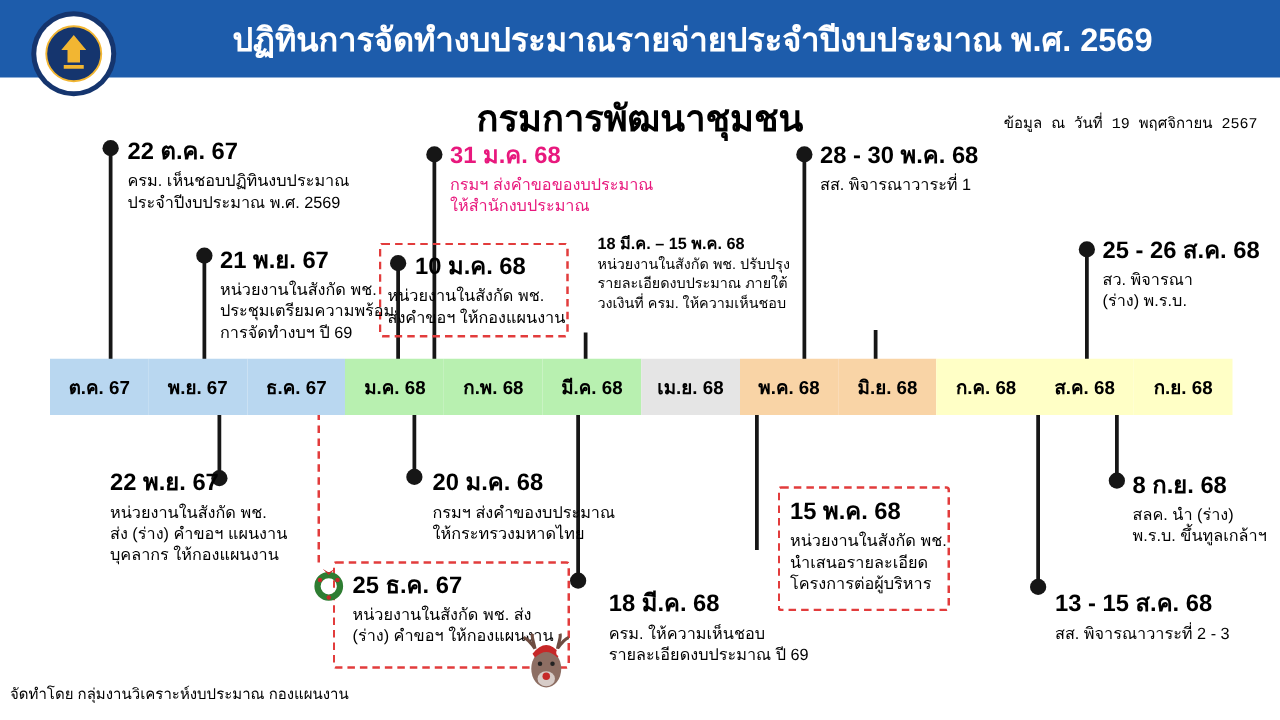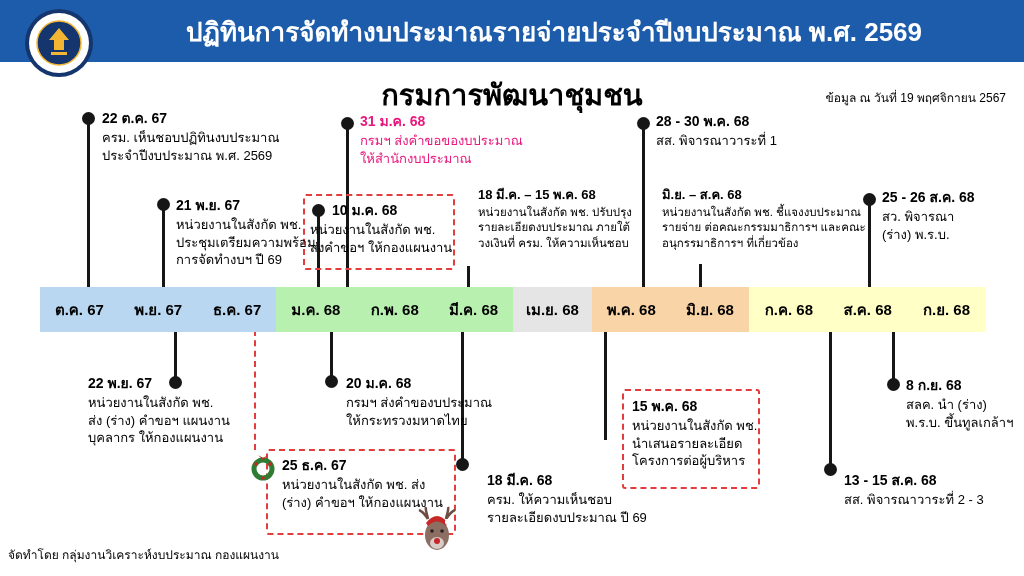--- a/index.html
+++ b/index.html
@@ -6,34 +6,34 @@
   html,body { background:#9a9a9a; }
   body { font-family:"Liberation Sans","DejaVu Sans",sans-serif; }
   #screen { position:relative; width:1024px; height:576px; background:#ffffff; overflow:hidden; }
 
   .header-band { position:absolute; left:0; top:0; width:100%; height:62px;
                  display:flex; align-items:center; justify-content:center; z-index:5; }
   .header-title { color:#ffffff; font-size:26px; font-weight:bold; padding-left:84px; white-space:nowrap; }
   .logo { position:absolute; left:24px; top:8px; width:70px; height:70px; z-index:10; }
   .subtitle { position:absolute; left:0; top:72px; width:100%; text-align:center;
               font-size:29px; font-weight:bold; color:#000; z-index:4; }
-  .data-as-of { position:absolute; right:18px; top:88px; font-size:12px; color:#000; z-index:4; }
+  .data-as-of { position:absolute; right:18px; top:88px; font-size:12px; color:#000; z-index:4;font-family:Liberation Mono, monospace; }
 
   .canvas { position:absolute; left:0; top:0; width:1024px; height:576px; }
   .timeline-bar { position:absolute; left:40px; top:287px; width:946px; height:45px; display:flex; z-index:2; }
   .month-cell { flex:1; display:flex; align-items:center; justify-content:center;
                 font-weight:bold; font-size:15px; color:#000; }
 
   .event-line { position:absolute; width:3px; background:#161616; z-index:1; }
   .event-line.red { width:0; background:none; border-left:2px dashed #e23c3c; }
   .event-dot  { position:absolute; width:13px; height:13px; border-radius:50%; background:#161616; z-index:3; }
   .event-box  { position:absolute; border:2px dashed #e23c3c; border-radius:3px; background:transparent; z-index:2; }
 
   .event-text { position:absolute; z-index:4; line-height:1.32; color:#000; white-space:nowrap; }
-  .event-date { font-weight:bold; font-size:14px; margin-bottom:2px; }
+  .event-date { font-weight:bold; font-size:19px; margin-bottom:2px; }
   .event-text .line { font-size:13px; }
   .event-text.small .event-date { font-size:13px; }
   .event-text.small .line { font-size:11.5px; }
 
   .footer-note { position:absolute; left:8px; bottom:12px; font-size:12px; color:#000; z-index:4; }
   .deco { position:absolute; z-index:6; }
 </style>
 </head>
 <body>
 
@@ -132,26 +132,20 @@
         <div class="line">รายละเอียดงบประมาณ ภายใต้</div>
         <div class="line">วงเงินที่ ครม. ให้ความเห็นชอบ</div>
       </div>
       <div class="event-line" style="left: 641.5px; top: 123px; height: 167px;"></div>
       <div class="event-dot" style="left: 636.5px; top: 116.5px;"></div>
       <div class="event-text" style="left: 656px; top: 112px;">
         <div class="event-date">28 - 30 พ.ค. 68</div>
         <div class="line">สส. พิจารณาวาระที่ 1</div>
       </div>
       <div class="event-line" style="left: 698.5px; top: 264px; height: 26px;"></div>
-      <div class="event-text small" style="left: 662px; top: 186px;">
-        <div class="event-date">มิ.ย. – ส.ค. 68</div>
-        <div class="line">หน่วยงานในสังกัด พช. ชี้แจงงบประมาณ</div>
-        <div class="line">รายจ่าย ต่อคณะกรรมมาธิการฯ และคณะ</div>
-        <div class="line">อนุกรรมาธิการฯ ที่เกี่ยวข้อง</div>
-      </div>
       <div class="event-line" style="left: 867.5px; top: 199px; height: 91px;"></div>
       <div class="event-dot" style="left: 862.5px; top: 192.5px;"></div>
       <div class="event-text" style="left: 882px; top: 188px;">
         <div class="event-date">25 - 26 ส.ค. 68</div>
         <div class="line">สว. พิจารณา</div>
         <div class="line">(ร่าง) พ.ร.บ.</div>
       </div>
       <div class="event-line" style="left: 173.5px; top: 330px; height: 52px;"></div>
       <div class="event-dot" style="left: 168.5px; top: 375.5px;"></div>
       <div class="event-text" style="left: 88px; top: 374px;">

